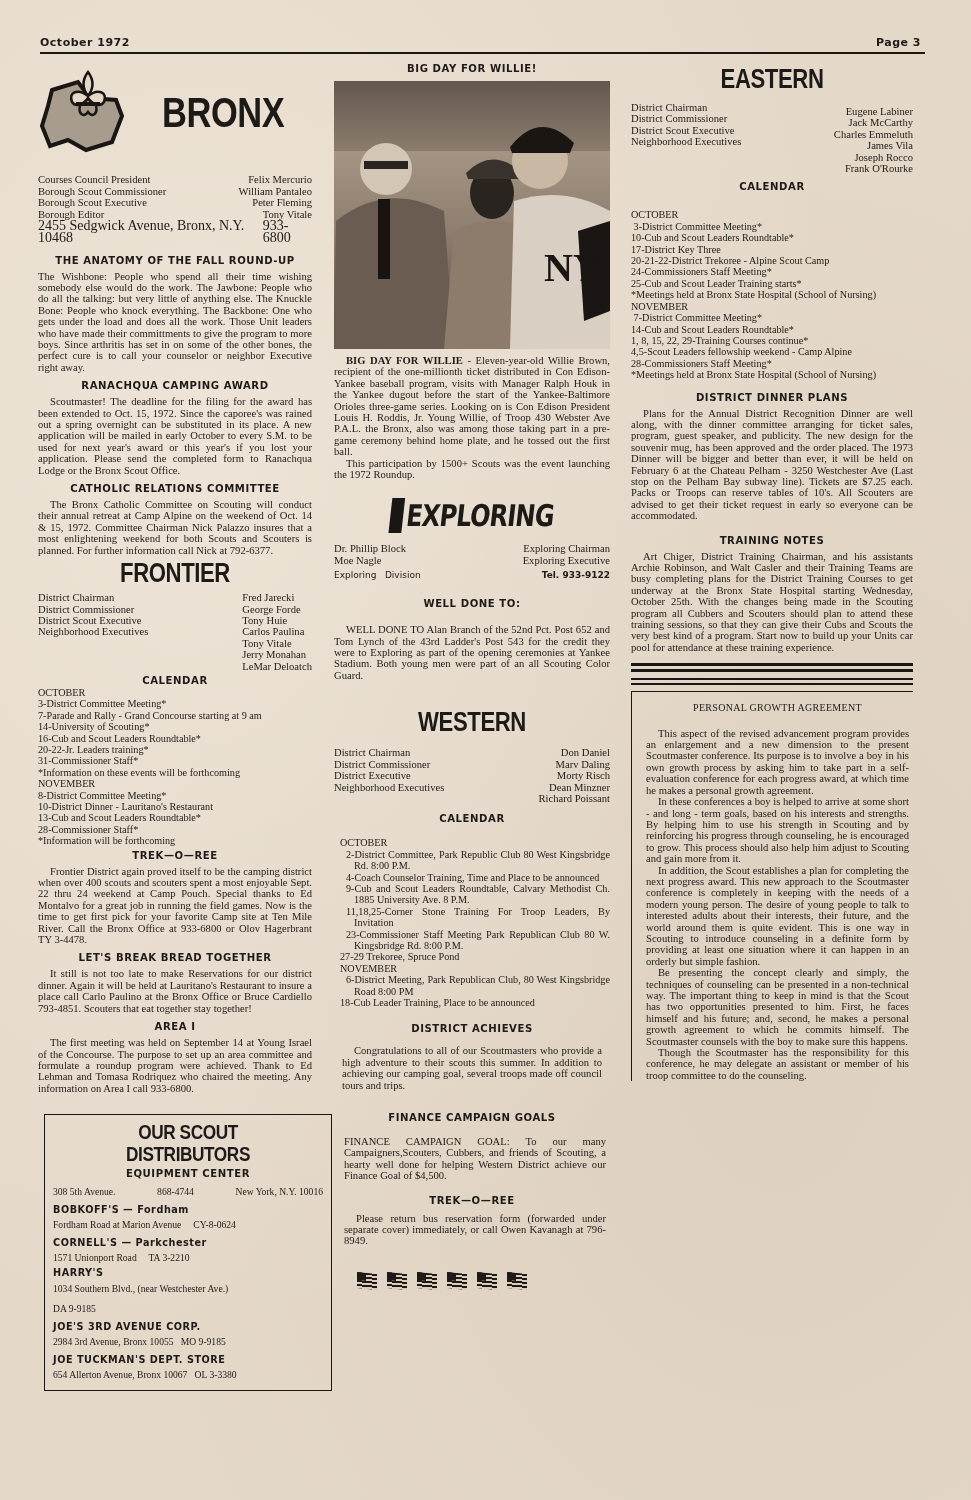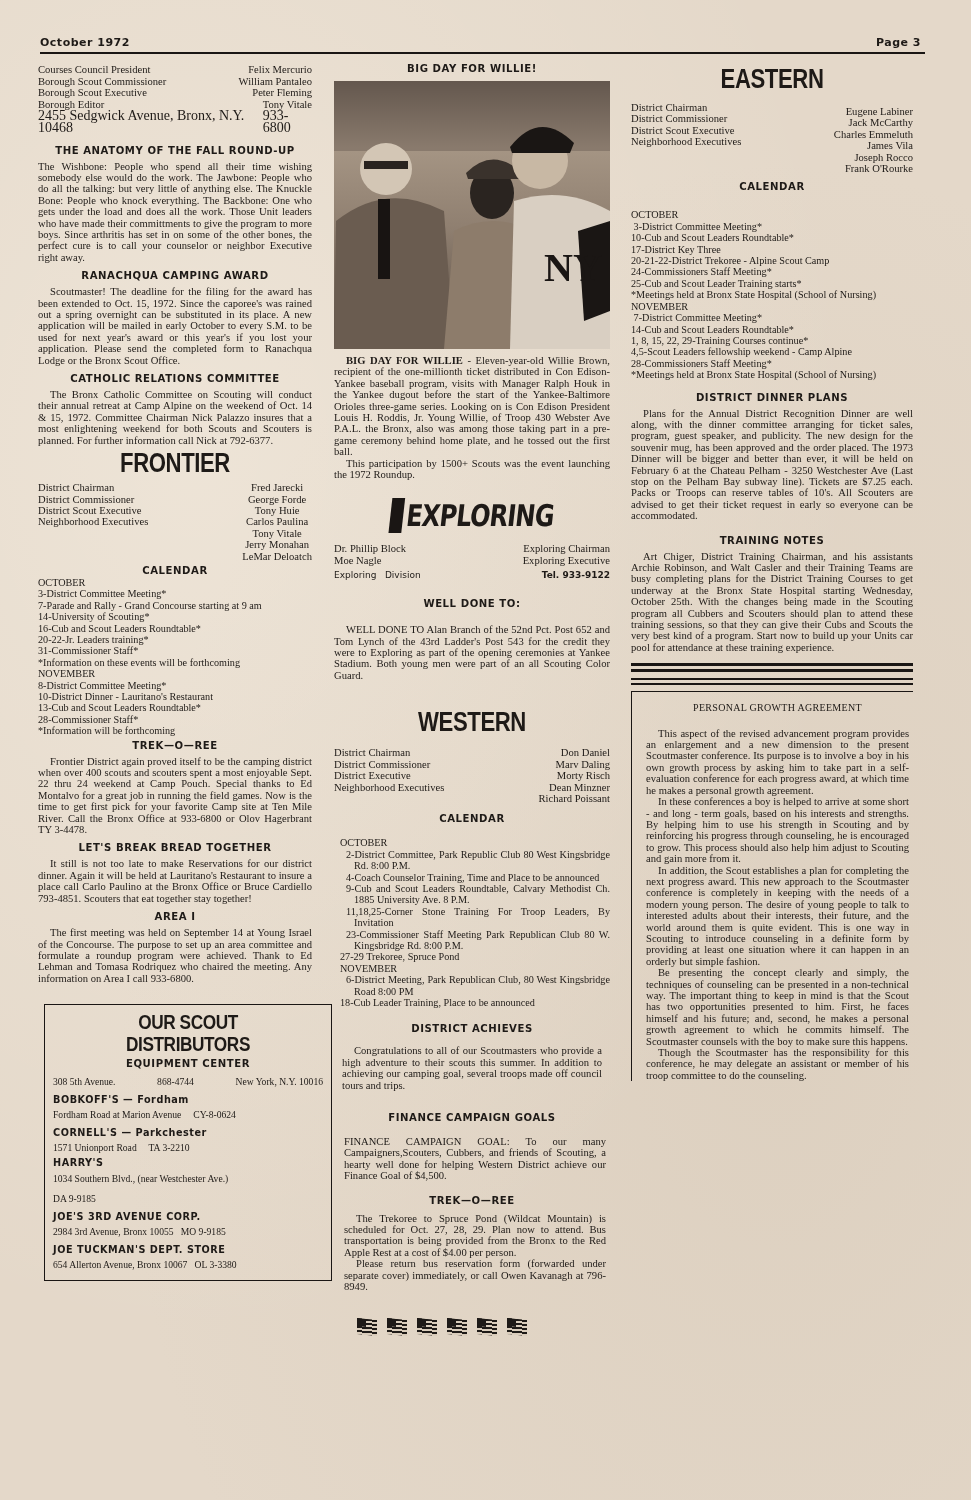--- a/index.html
+++ b/index.html
@@ -39,20 +39,30 @@
 </head>
 <body>
 <div class="paper"></div>
 
 <div class="hdr">
   <span class="date">October 1972</span>
   <span class="page">Page 3</span>
 </div>
 
 <div class="col c1">
+  <div class="logo">
+    <svg width="100" height="90" viewBox="0 0 100 90">
+      <path d="M14 22 L40 14 L52 30 L78 32 L84 48 L74 74 L48 82 L30 72 L12 78 L4 58 L10 38 Z" fill="#a89c8e" stroke="#1a1614" stroke-width="4"></path>
+      <path d="M50 4 C44 12 44 20 50 28 C56 20 56 12 50 4 Z" fill="#e4d8c9" stroke="#1a1614" stroke-width="2.5"></path>
+      <path d="M50 28 C40 20 30 24 34 34 C38 40 46 36 50 30 C54 36 62 40 66 34 C70 24 60 20 50 28 Z" fill="#e4d8c9" stroke="#1a1614" stroke-width="2.5"></path>
+      <rect x="38" y="34" width="24" height="4" fill="#1a1614"></rect>
+      <path d="M42 38 C40 46 46 50 50 44 C54 50 60 46 58 38" fill="none" stroke="#1a1614" stroke-width="2.5"></path>
+    </svg>
+    <div class="big" style="font-size:42px;flex:1;transform-origin:left;margin-left:24px;text-align:left">BRONX</div>
+  </div>
   <div style="margin-top:6px">
     <div class="roster">
         <span>Courses Council President</span>
         <span class="r">Felix Mercurio</span>
       </div>
     <div class="roster">
         <span>Borough Scout Commissioner</span>
         <span class="r">William Pantaleo</span>
       </div>
     <div class="roster">
@@ -79,21 +89,21 @@
   <p class="ind">The Bronx Catholic Committee on Scouting will conduct their annual retreat at Camp Alpine on the weekend of Oct. 14 &amp; 15, 1972. Committee Chairman Nick Palazzo insures that a most enlightening weekend for both Scouts and Scouters is planned. For further information call Nick at 792-6377.</p>
 
   <div class="big" style="font-size:27px;line-height:30px;margin:2px 0 4px">FRONTIER</div>
   <div style="display:flex;justify-content:space-between">
     <div>
       <div>District Chairman</div>
       <div>District Commissioner</div>
       <div>District Scout Executive</div>
       <div>Neighborhood Executives</div>
     </div>
-    <div style="text-align:center">
+    <div style="text-align:left">
       <div>Fred Jarecki</div>
       <div>George Forde</div>
       <div>Tony Huie</div>
       <div>Carlos Paulina</div>
       <div>Tony Vitale</div>
       <div>Jerry Monahan</div>
       <div>LeMar Deloatch</div>
     </div>
   </div>
   <div class="hd" style="margin:2px 0 0">CALENDAR</div>
@@ -211,21 +221,20 @@
     <div>27-29 Trekoree, Spruce Pond</div>
     <div>NOVEMBER</div>
     <p class="hang">6-District Meeting, Park Republican Club, 80 West Kingsbridge Road 8:00 PM</p>
     <div>18-Cub Leader Training, Place to be announced</div>
   </div>
   <div class="hd" style="margin:14px 0 10px">DISTRICT ACHIEVES</div>
   <p class="ind" style="padding:0 8px">Congratulations to all of our Scoutmasters who provide a high adventure to their scouts this summer. In addition to achieving our camping goal, several troops made off council tours and trips.</p>
   <div class="hd" style="margin:20px 0 12px">FINANCE CAMPAIGN GOALS</div>
   <p style="padding:0 4px 0 10px">FINANCE CAMPAIGN GOAL: To our many Campaigners,Scouters, Cubbers, and friends of Scouting, a hearty well done for helping Western District achieve our Finance Goal of $4,500.</p>
   <div class="hd" style="margin:12px 0 6px">TREK—O—REE</div>
-  <p class="ind" style="padding:0 4px 0 10px">The Trekoree to Spruce Pond (Wildcat Mountain) is scheduled for Oct. 27, 28, 29. Plan now to attend. Bus transportation is being provided from the Bronx to the Red Apple Rest at a cost of $4.00 per person.</p>
   <p class="ind" style="padding:0 4px 0 10px">Please return bus reservation form (forwarded under separate cover) immediately, or call Owen Kavanagh at 796-8949.</p>
   <div class="flags">
     <span class="flag"></span>
     <span class="flag"></span>
     <span class="flag"></span>
     <span class="flag"></span>
     <span class="flag"></span>
     <span class="flag"></span>
   </div>
 </div>

